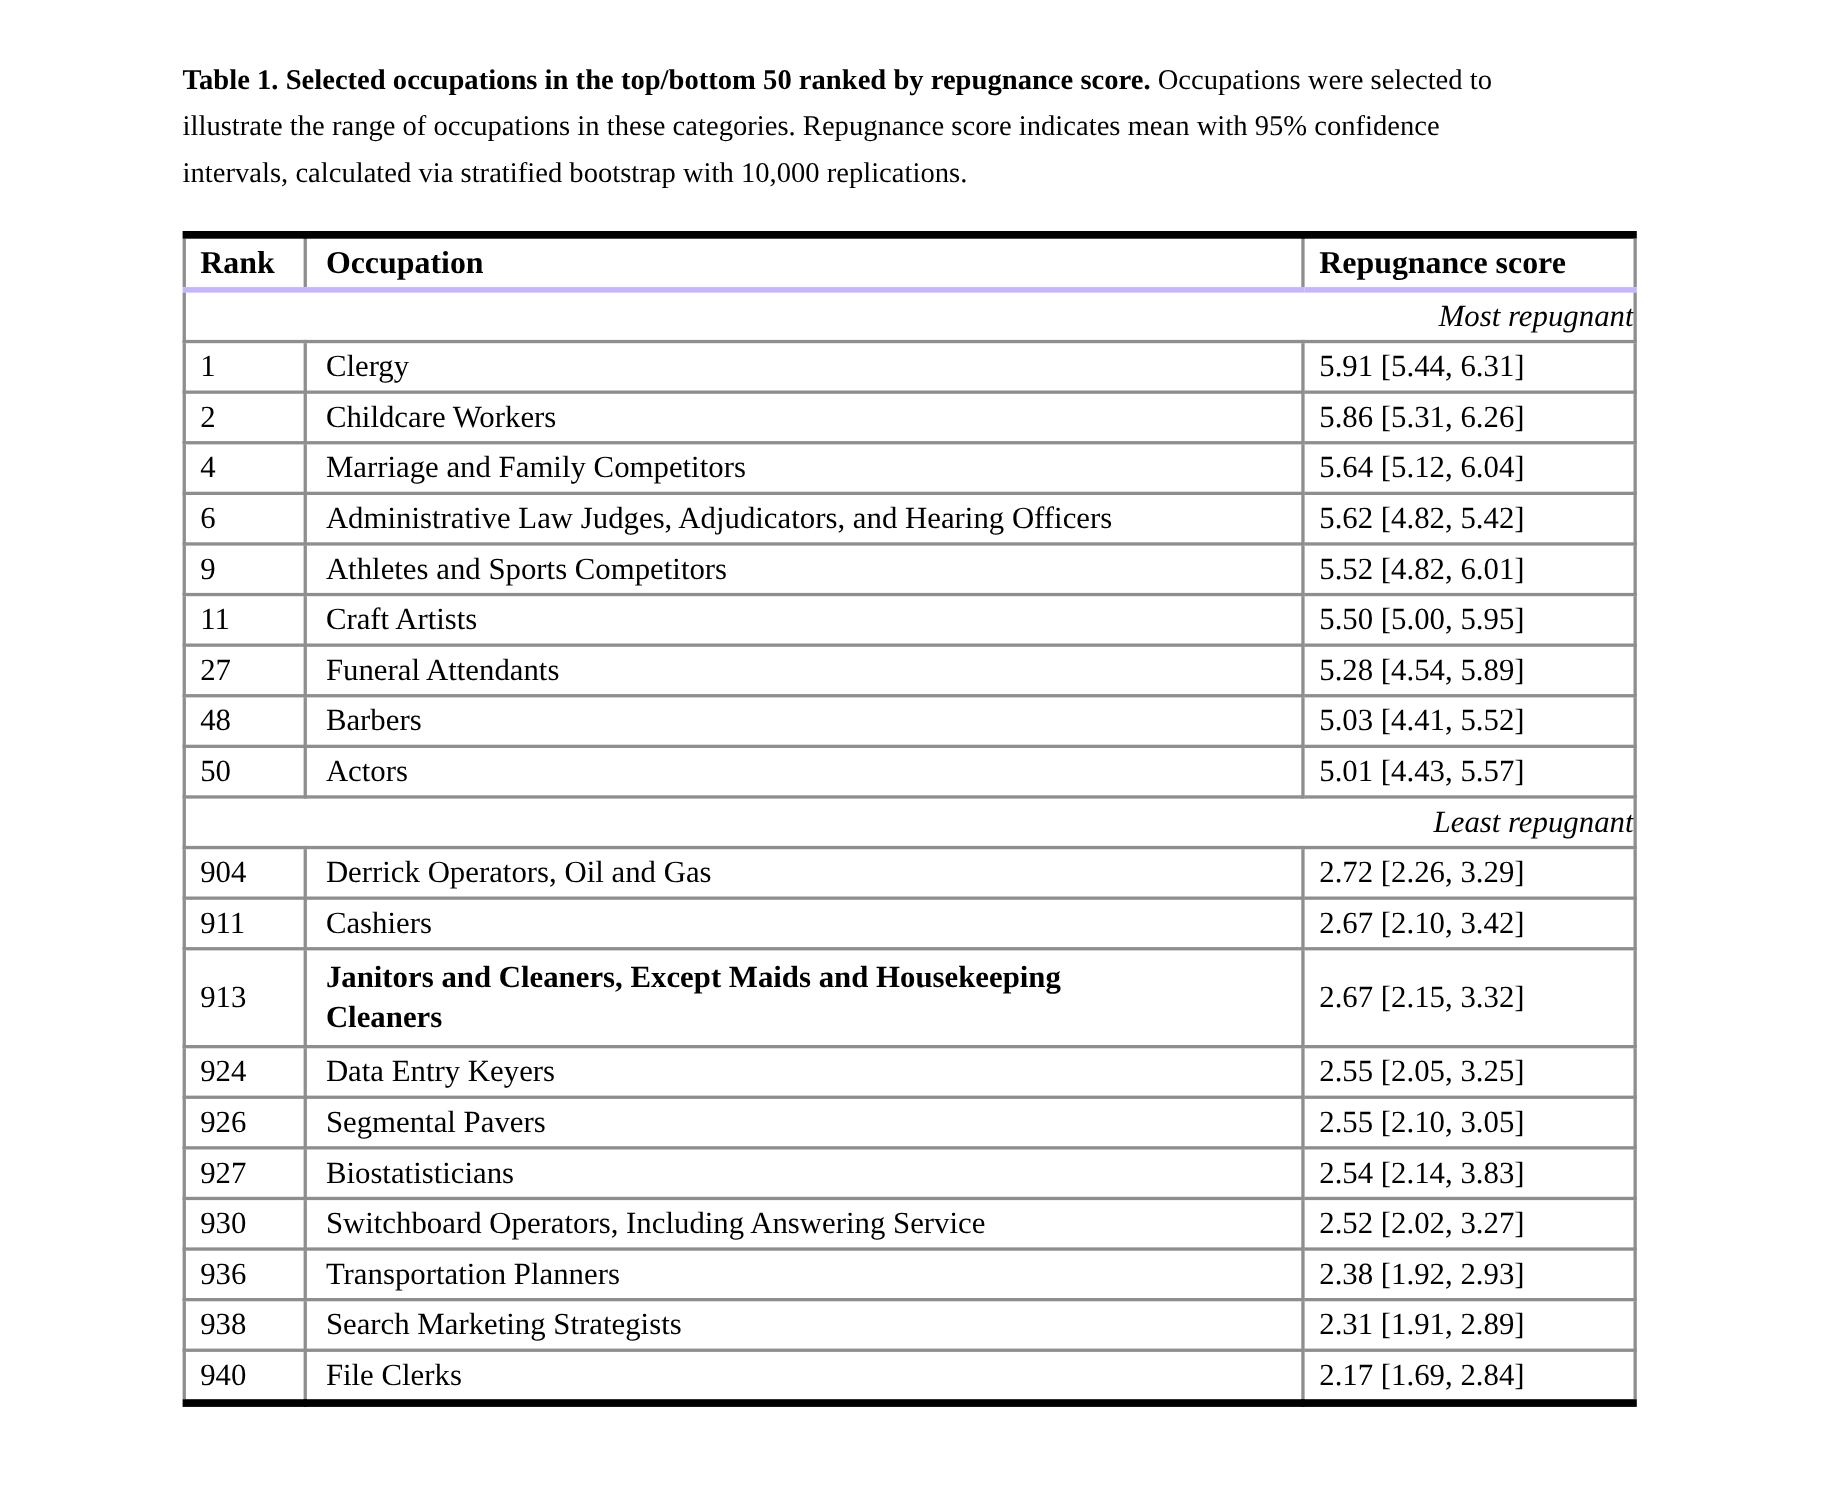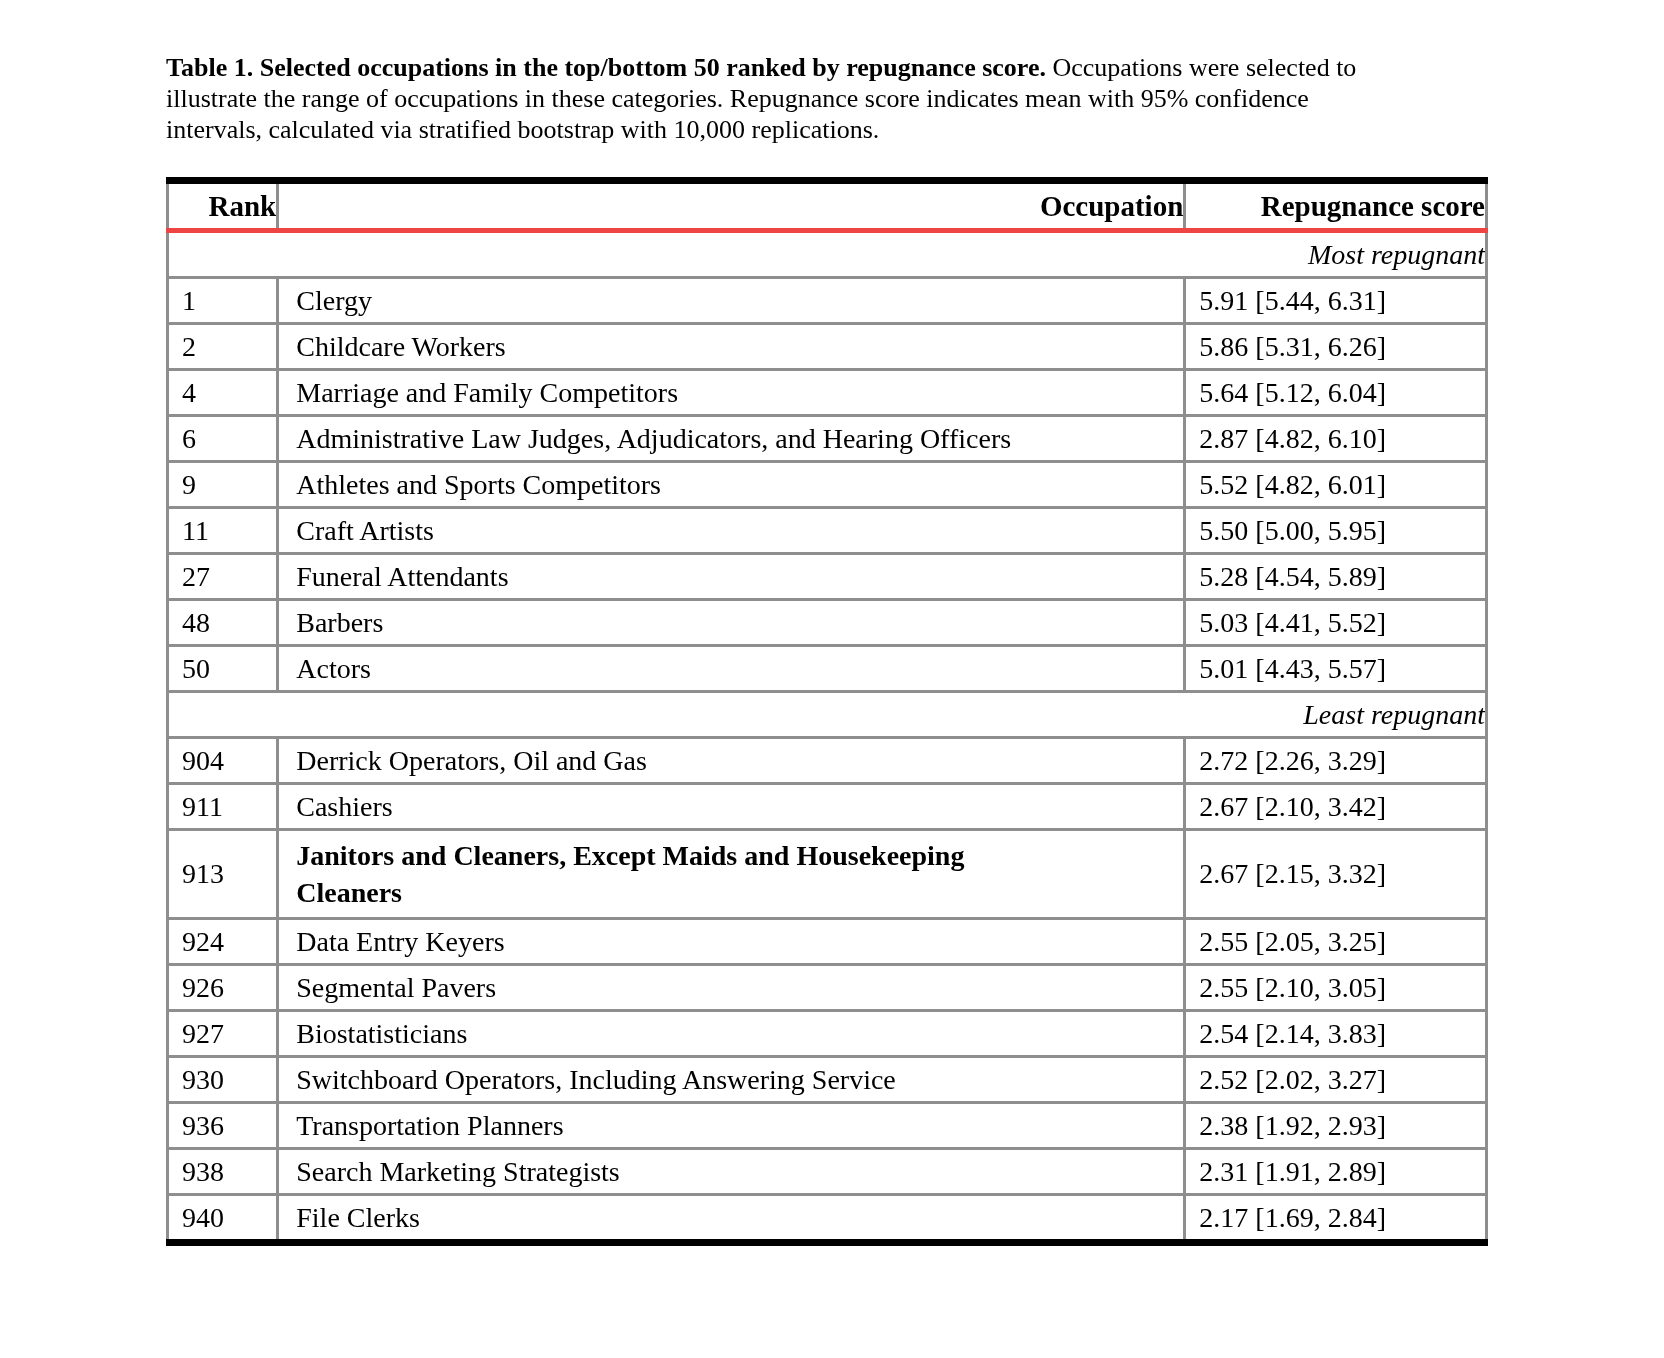--- a/index.html
+++ b/index.html
@@ -13,21 +13,21 @@
     overflow: hidden;
     font-family: "Liberation Serif", "DejaVu Serif", serif;
     color: #000000;
   }
   .page {
     padding: 52px 0 0 166px;
   }
   .caption {
     width: 1232px;
     font-size: 26px;
-    line-height: 31px;
+    line-height: 42px;
     margin: 0 0 32px 0;
   }
   .caption .caption-bold {
     font-weight: bold;
   }
   table.rep-table {
     border-collapse: collapse;
     table-layout: fixed;
     width: 1322px;
     font-size: 28px;
@@ -41,22 +41,21 @@
     border: 3px solid #8e8e8e;
     padding: 0;
     vertical-align: middle;
     text-align: left;
     overflow: hidden;
   }
   .rep-table thead th {
     font-weight: bold;
     font-size: 29px;
     height: 44px;
-    border-bottom: 5px solid #ef4444;
-    text-align: right;
+    border-bottom: 5px solid #c4b5fd;
   }
   .rep-table .cell-rank   { padding-left: 13px; }
   .rep-table .cell-occ    { padding-left: 17px; white-space: nowrap; }
   .rep-table .cell-score  { padding-left: 13px; white-space: nowrap; }
   .rep-table tbody td     { height: 43px; }
   .rep-table td.section-label {
     font-style: italic;
     padding-left: 13px;
     height: 43px;
     text-align: right;
@@ -104,21 +103,21 @@
           <td class="cell-score">5.86 [5.31, 6.26]</td>
         </tr>
         <tr>
           <td class="cell-rank">4</td>
           <td class="cell-occ">Marriage and Family Competitors</td>
           <td class="cell-score">5.64 [5.12, 6.04]</td>
         </tr>
         <tr>
           <td class="cell-rank">6</td>
           <td class="cell-occ">Administrative Law Judges, Adjudicators, and Hearing Officers</td>
-          <td class="cell-score">2.87 [4.82, 6.10]</td>
+          <td class="cell-score">5.62 [4.82, 5.42]</td>
         </tr>
         <tr>
           <td class="cell-rank">9</td>
           <td class="cell-occ">Athletes and Sports Competitors</td>
           <td class="cell-score">5.52 [4.82, 6.01]</td>
         </tr>
         <tr>
           <td class="cell-rank">11</td>
           <td class="cell-occ">Craft Artists</td>
           <td class="cell-score">5.50 [5.00, 5.95]</td>

